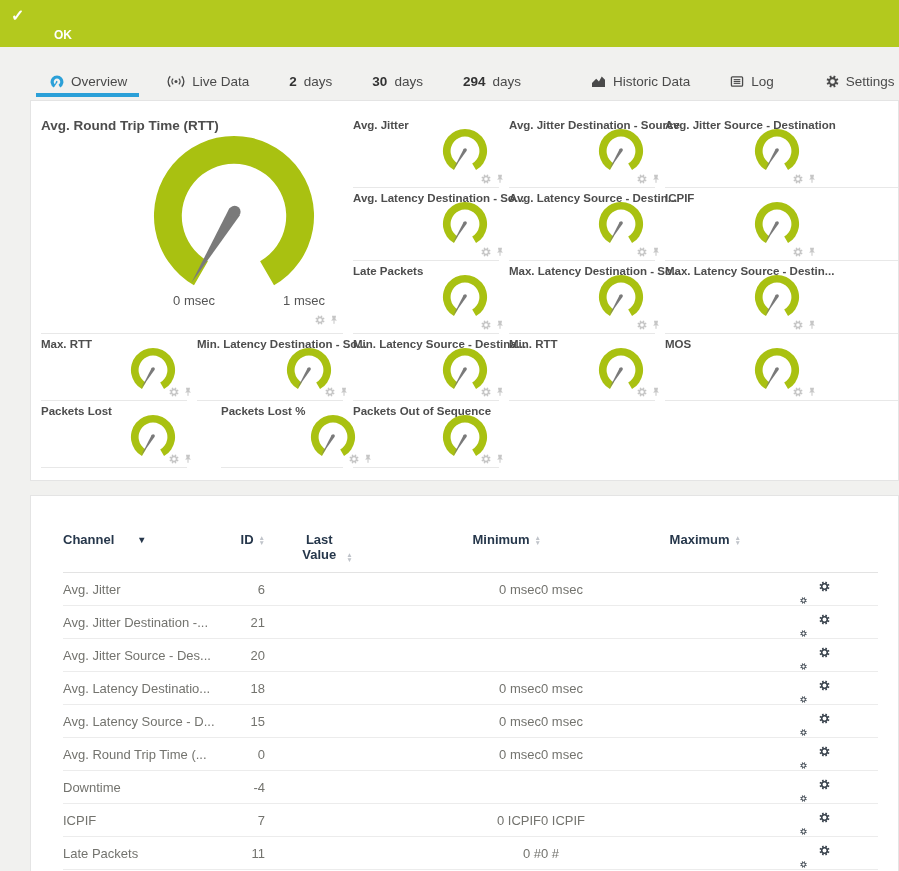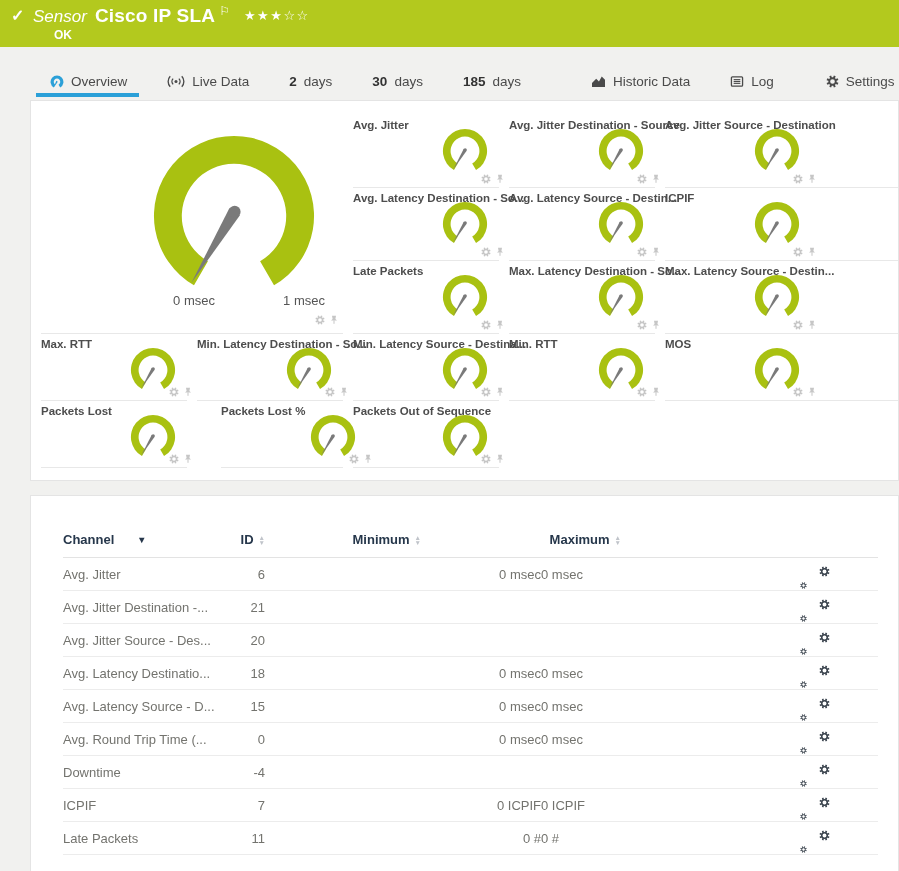--- a/index.html
+++ b/index.html
@@ -72,26 +72,20 @@
   .chan-gear { position:relative; width:19px; height:16px; display:inline-block; cursor:pointer; }
   .chan-gear svg { position:absolute; }
   .chan-gear .g-big { right:0; top:0; }
   .chan-gear .g-small { left:0; bottom:0; }
 </style>
 </head>
 <body>
 
 <div class="top-bar">
   <span class="tb-check">✓</span>
-  <div class="tb-line1">
-    <span class="tb-kind">Sensor</span>
-    <span class="tb-name">Cisco IP SLA</span>
-    <span class="tb-flag">⚐</span>
-    <span class="tb-stars" id="stars">★★★☆☆</span>
-  </div>
   <span class="tb-status">OK</span>
 </div>
 
 <div class="tab-bar" id="tab-bar">
     <div class="tab active">
       <span class="ticon">
         <svg width="14" height="14" viewBox="0 0 100 100">
      <path d="M27 89.8 A46 46 0 1 1 73 89.8 L61 69 A23 23 0 1 0 39 69 Z" fill="#2ba0d8"></path>
      <polygon points="27,87 45,41 56,48" fill="#2ba0d8"></polygon>
         </svg>
@@ -112,21 +106,21 @@
     </div>
     <div class="tab">
       <span class="num">2</span>
       <span>days</span>
     </div>
     <div class="tab">
       <span class="num">30</span>
       <span>days</span>
     </div>
     <div class="tab">
-      <span class="num">185</span>
+      <span class="num">294</span>
       <span>days</span>
     </div>
     <div class="tab">
       <span class="ticon">
         <svg width="15" height="13" viewBox="0 0 16 14">
      <path d="M1 13 L1 8.5 L5.5 4 L8.5 7 L11.5 1.5 L15 5 L15 13 Z" fill="#4a4a4a"></path>
         </svg>
       </span>
       <span>Historic Data</span>
     </div>
@@ -155,20 +149,21 @@
           <line x1="73.99392514137148" y1="39.98543279466049" x2="92.45079063473416" y2="32.281919559783944" stroke="#4a4a4a" stroke-width="15"></line>
         </svg>
       </span>
       <span>Settings</span>
     </div>
   </div>
 
 <div class="panel" id="gauge-panel">
   <div id="gauge-grid">
     <div class="big">
+      <div class="gtitle">Avg. Round Trip Time (RTT)</div>
       <span id="main-gauge-svg"><svg class="gauge" width="174" height="174" viewBox="0 0 100 100">
     <path d="M27 89.8 A46 46 0 1 1 73 89.8 L65 76 A30 30 0 1 0 35 76 Z" fill="#a9c111"></path>
     <polygon points="25.5,88.5 47.4,45.4 53.4,49.6" fill="#7a7a7a"></polygon>
     <circle cx="50.4" cy="47.5" r="3.4" fill="#7a7a7a"></circle>
           </svg></span>
       <span class="glabel min">0 msec</span>
       <span class="glabel max">1 msec</span>
       <span class="cell-icons" id="main-gauge-icons">
           <span>
             <svg width="10" height="10" viewBox="0 0 100 100">
@@ -689,20 +684,27 @@
 
 <div class="panel" id="table-panel">
   <div class="t-wrap">
     <div class="t-head">
       <div class="c-channel hc">
         <span>Channel</span>
         <span class="caret">▾</span>
       </div>
       <div class="c-id hc">
         <span>ID</span>
+        <span class="sort">
+            <i>▲</i>
+            <i>▼</i>
+          </span>
+      </div>
+      <div class="c-last hc">
+        <span class="hwrap">Last Value</span>
         <span class="sort">
             <i>▲</i>
             <i>▼</i>
           </span>
       </div>
       <div class="c-min hc">
         <span>Minimum</span>
         <span class="sort">
             <i>▲</i>
             <i>▼</i>

